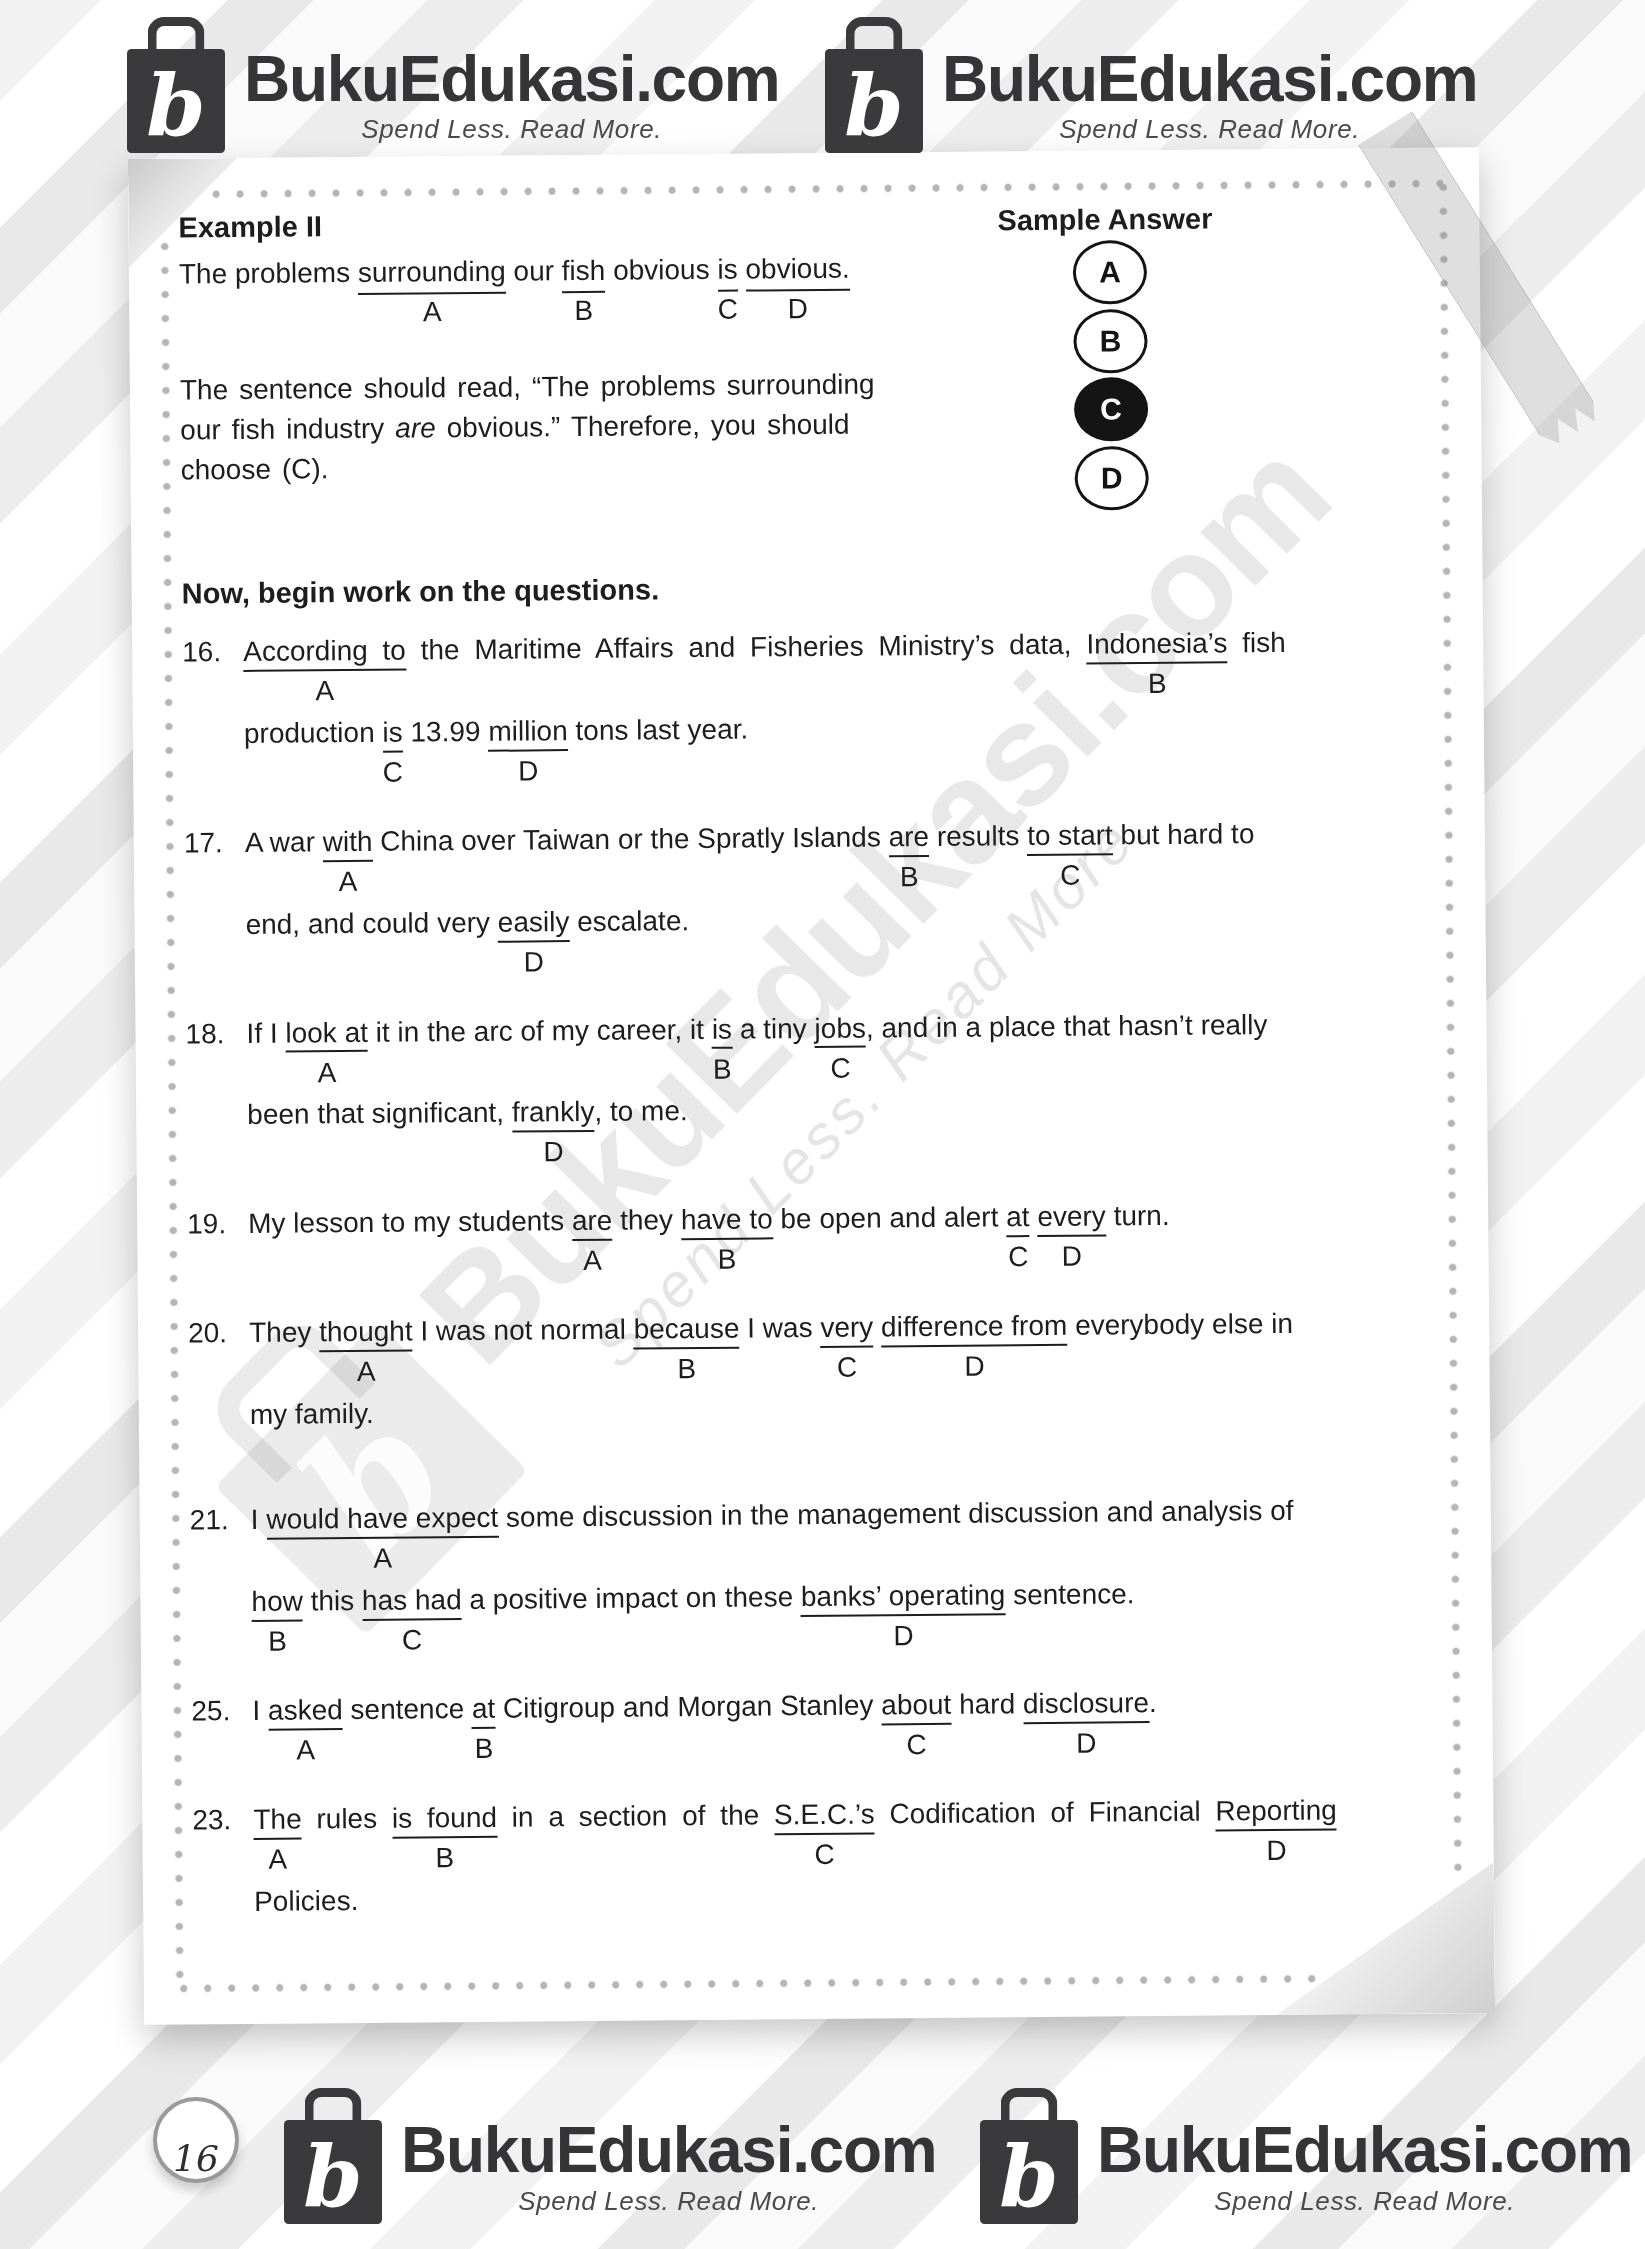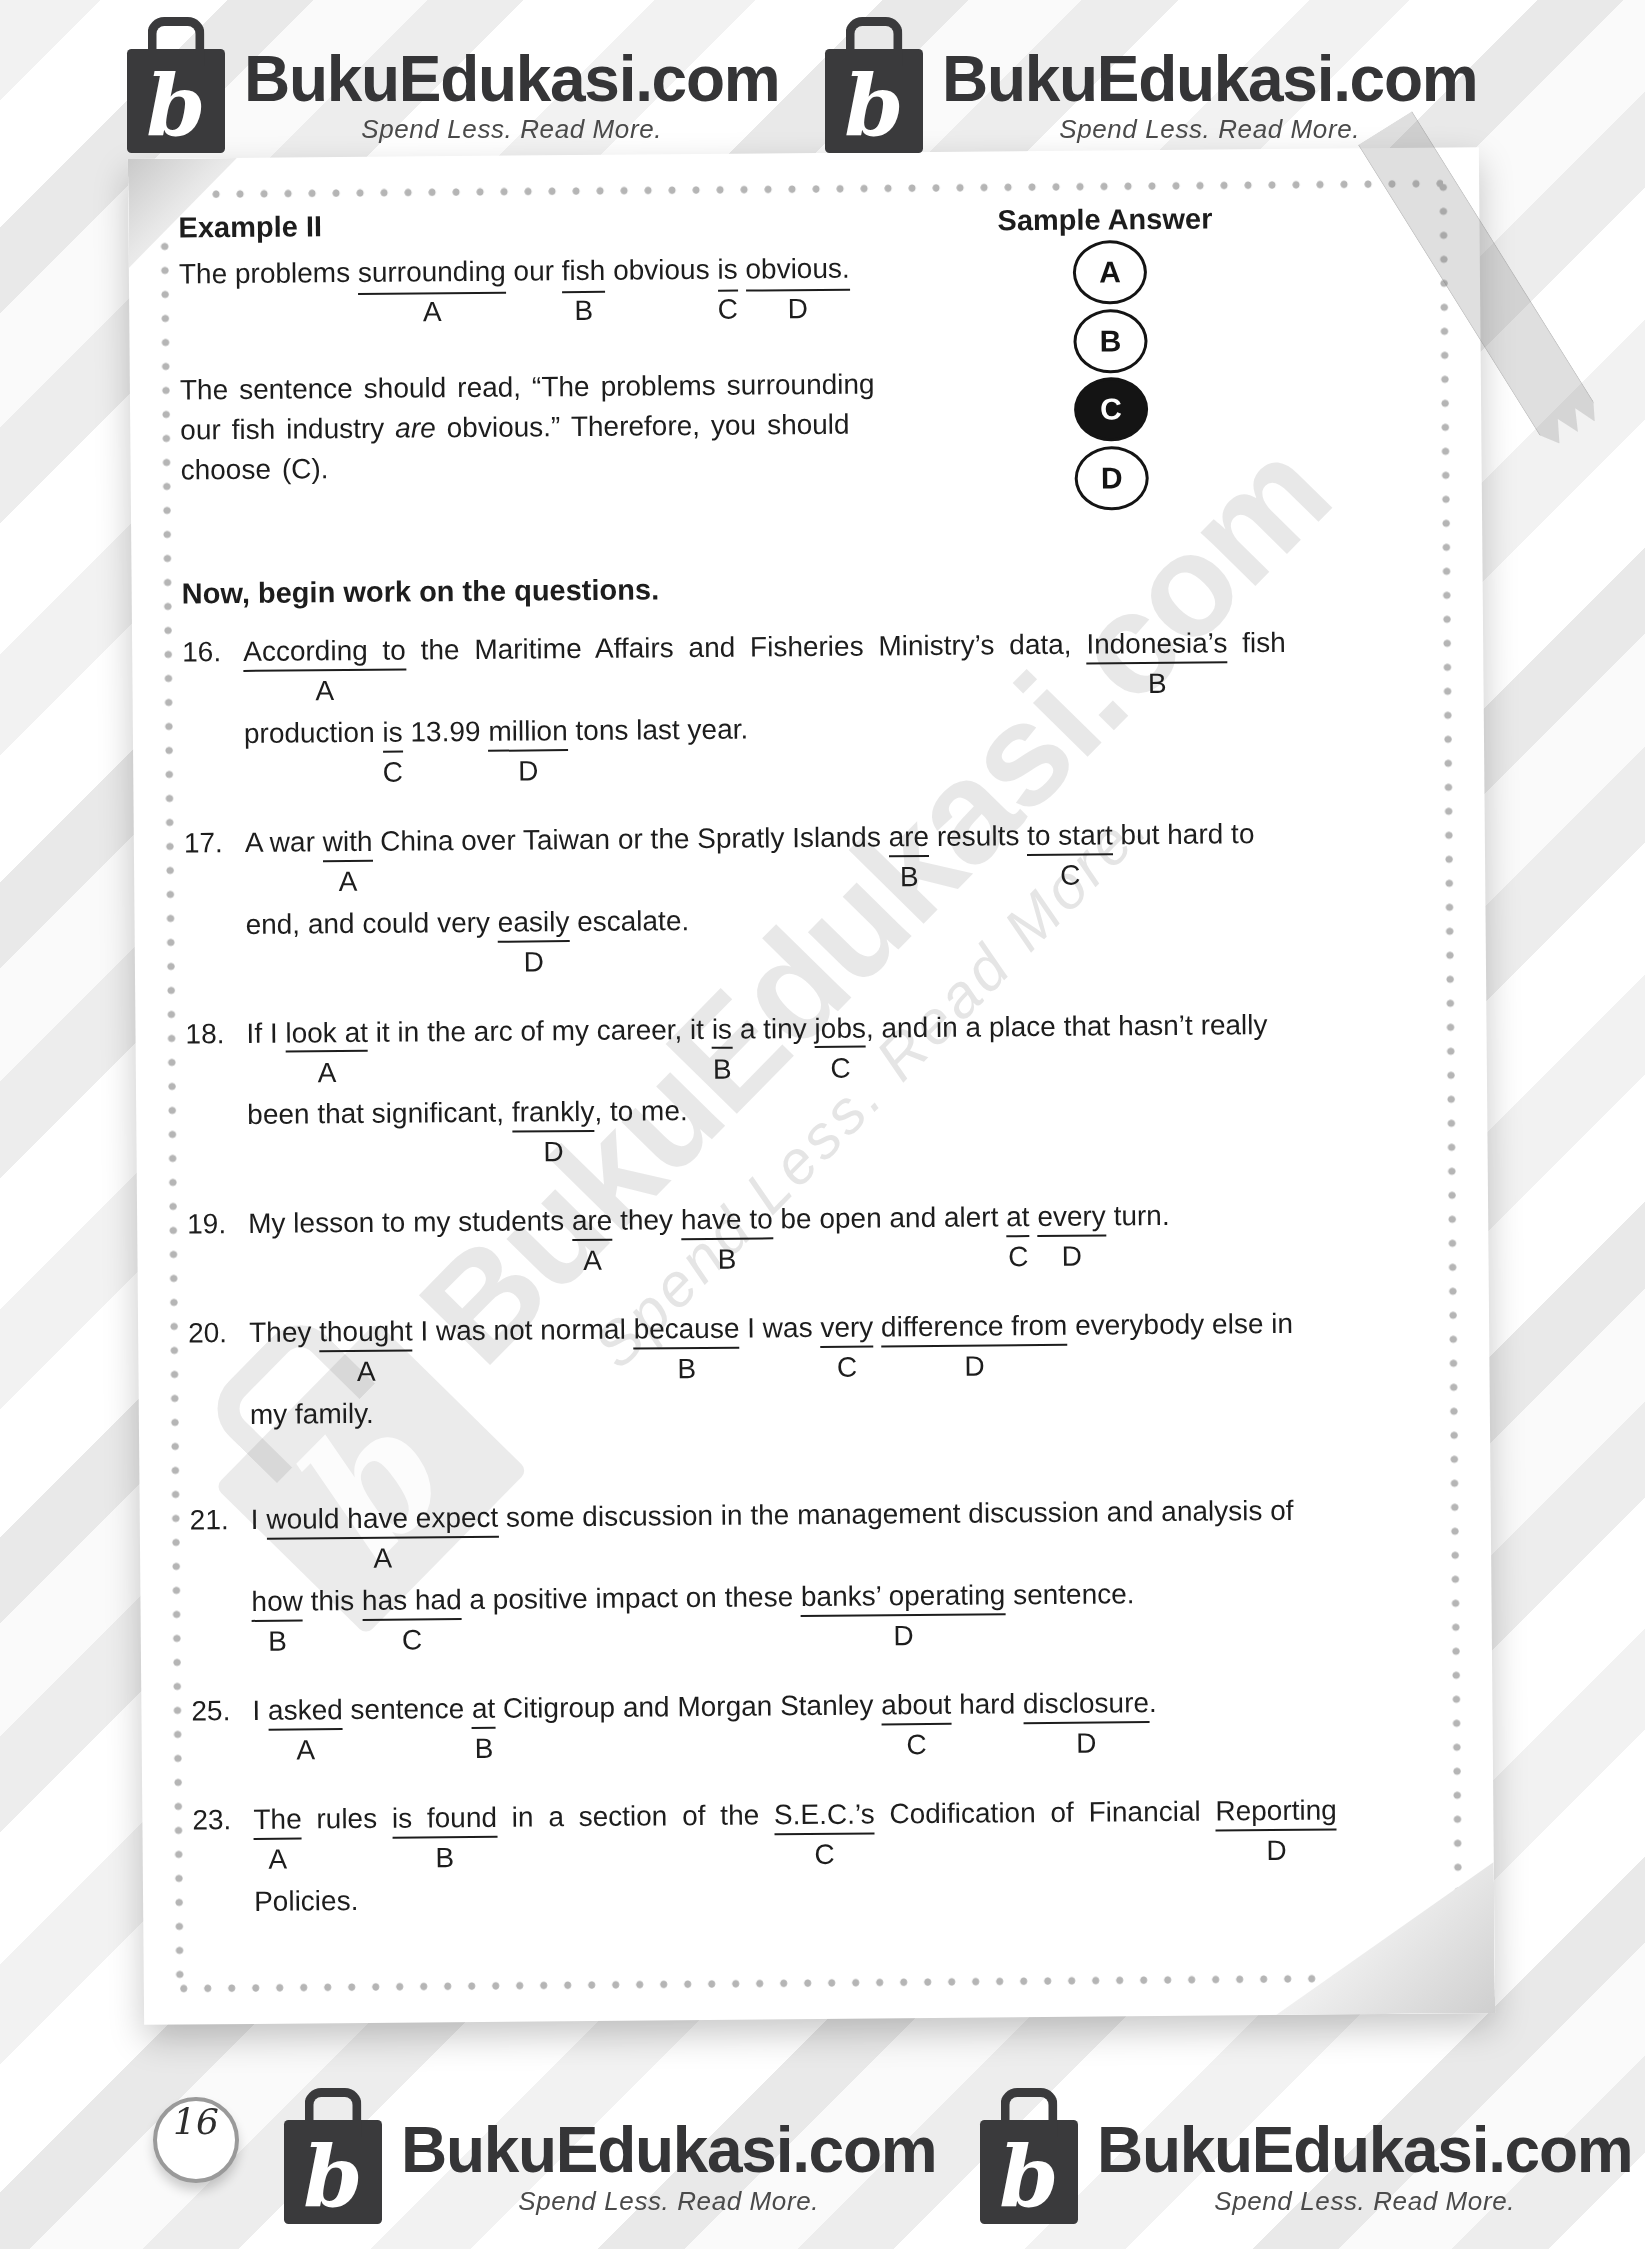--- a/index.html
+++ b/index.html
@@ -82,21 +82,21 @@
   .question{display:flex;margin-bottom:27px;}
   .qnum{flex:0 0 61px;line-height:32px;}
   .qbody{flex:1;}
   .qline{position:relative;line-height:32px;margin-bottom:46px;}
   .qline.w{word-spacing:7px;}
   .u{position:relative;display:inline-block;border-bottom:2.6px solid #1d1d1d;padding-bottom:1.9px;}
   .ulabel{position:absolute;top:40px;left:50%;transform:translateX(-50%);font-weight:normal;
     font-size:28px;color:#1d1d1d;border:none;}
   
   .page-circle{position:absolute;left:153px;top:2097px;width:78px;height:78px;border:4.5px solid #9a9a9a;
-    border-radius:50%;background:#ffffff;display:flex;align-items:flex-start;justify-content:center;
+    border-radius:50%;background:#ffffff;display:flex;align-items:flex-end;justify-content:center;
     box-shadow:0 7.7px 10.3px rgba(0,0,0,0.18);z-index:6;}
   .page-num{font-family:"DejaVu Serif",serif;font-style:italic;font-size:36px;color:#2e2e2e;}
 </style>
 </head>
 <body>
 
 <div class="logo logo-h-left">
     <div class="bag">
       <div class="bag-handle"></div>
       <span class="bag-b">b</span>

